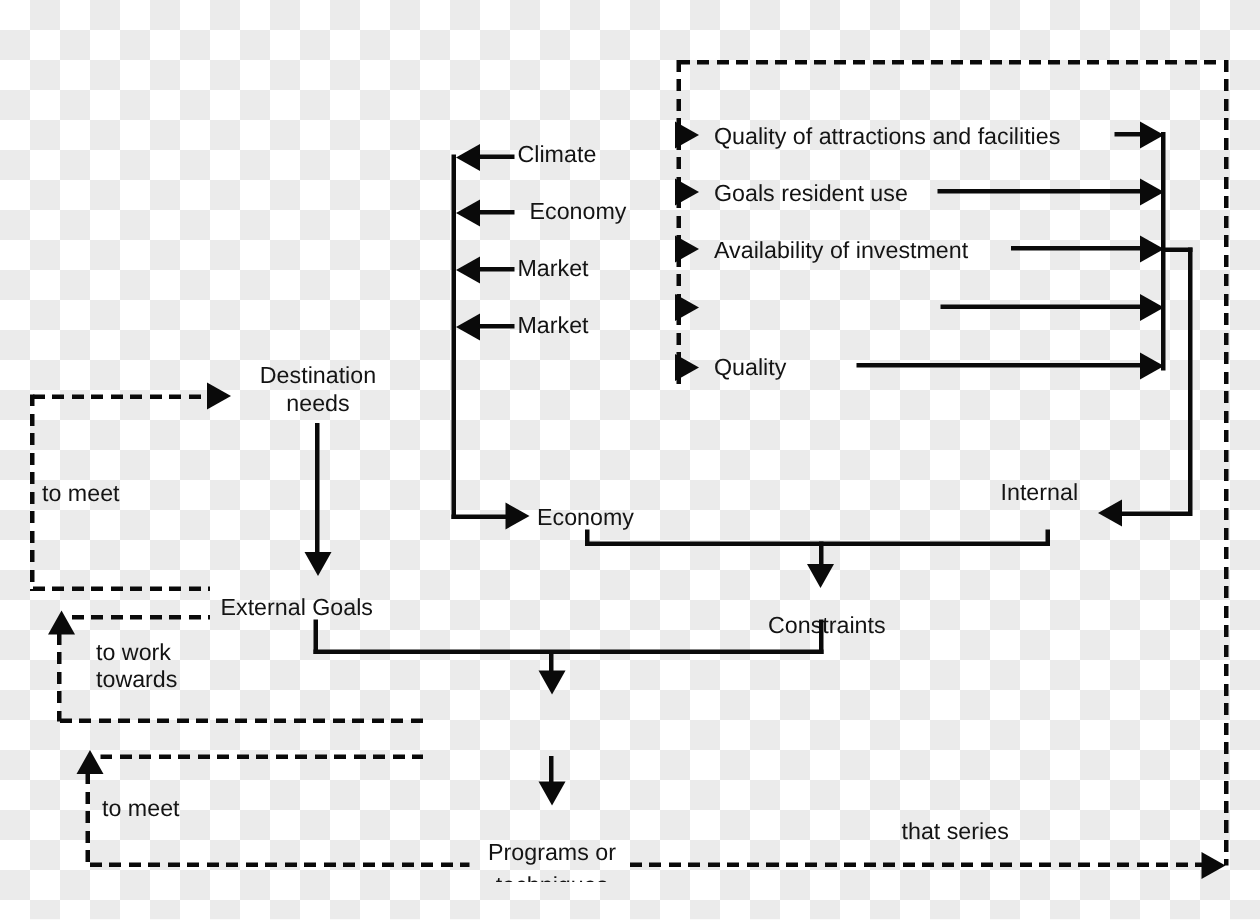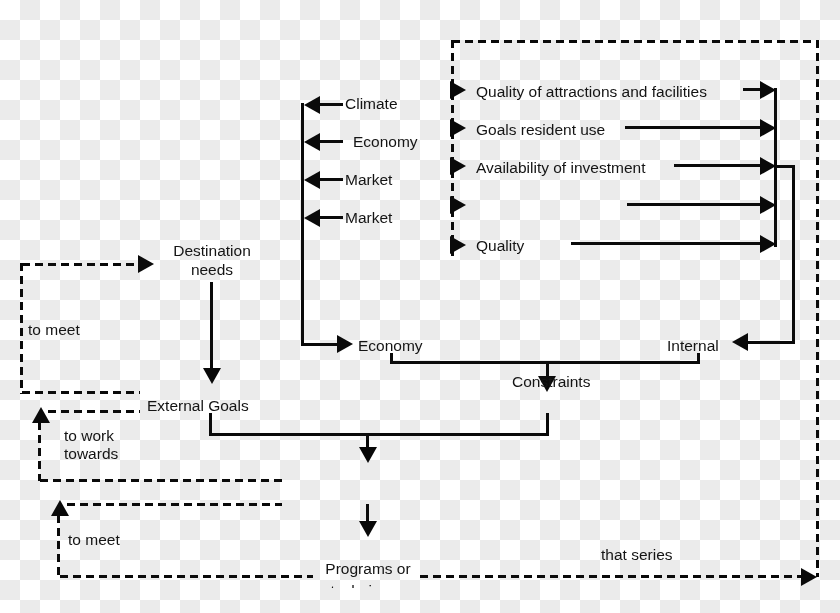--- a/index.html
+++ b/index.html
@@ -81,28 +81,28 @@
   <div class="t" style="left:345px;top:170px">Market</div>
 
   <div class="ar l" style="left:304px;top:209px"></div>
   <div class="ln" style="left:319px;top:216px;width:24px;height:3px"></div>
   <div class="t" style="left:345px;top:208px">Market</div>
 
   <div class="ln" style="left:301px;top:343px;width:37px;height:3px"></div>
   <div class="ar r" style="left:337px;top:335px"></div>
   <div class="t" style="left:358px;top:336px">Economy</div>
 
-  <div class="t" style="left:667px;top:336px">Internal</div>
+  <div class="t" style="left:667px;top:319px">Internal</div>
 
   <div class="ln" style="left:390px;top:353px;width:3px;height:11px"></div>
   <div class="ln" style="left:697px;top:353px;width:3px;height:11px"></div>
   <div class="ln" style="left:390px;top:361px;width:310px;height:3px"></div>
   <div class="ln" style="left:546px;top:361px;width:3px;height:17px"></div>
   <div class="ar d" style="left:538px;top:376px"></div>
-  <div class="t" style="left:512px;top:372px">Constraints</div>
+  <div class="t" style="left:512px;top:408px">Constraints</div>
 
   <div class="t ctr" style="left:150px;top:241px;width:124px">Destination
 needs</div>
   <div class="ln" style="left:210px;top:282px;width:3px;height:88px"></div>
   <div class="ar d" style="left:203px;top:368px"></div>
   <div class="t" style="left:147px;top:396px">External Goals</div>
 
   <div class="ln" style="left:209px;top:413px;width:3px;height:23px"></div>
   <div class="ln" style="left:546px;top:413px;width:3px;height:23px"></div>
   <div class="ln" style="left:209px;top:433px;width:340px;height:3px"></div>

